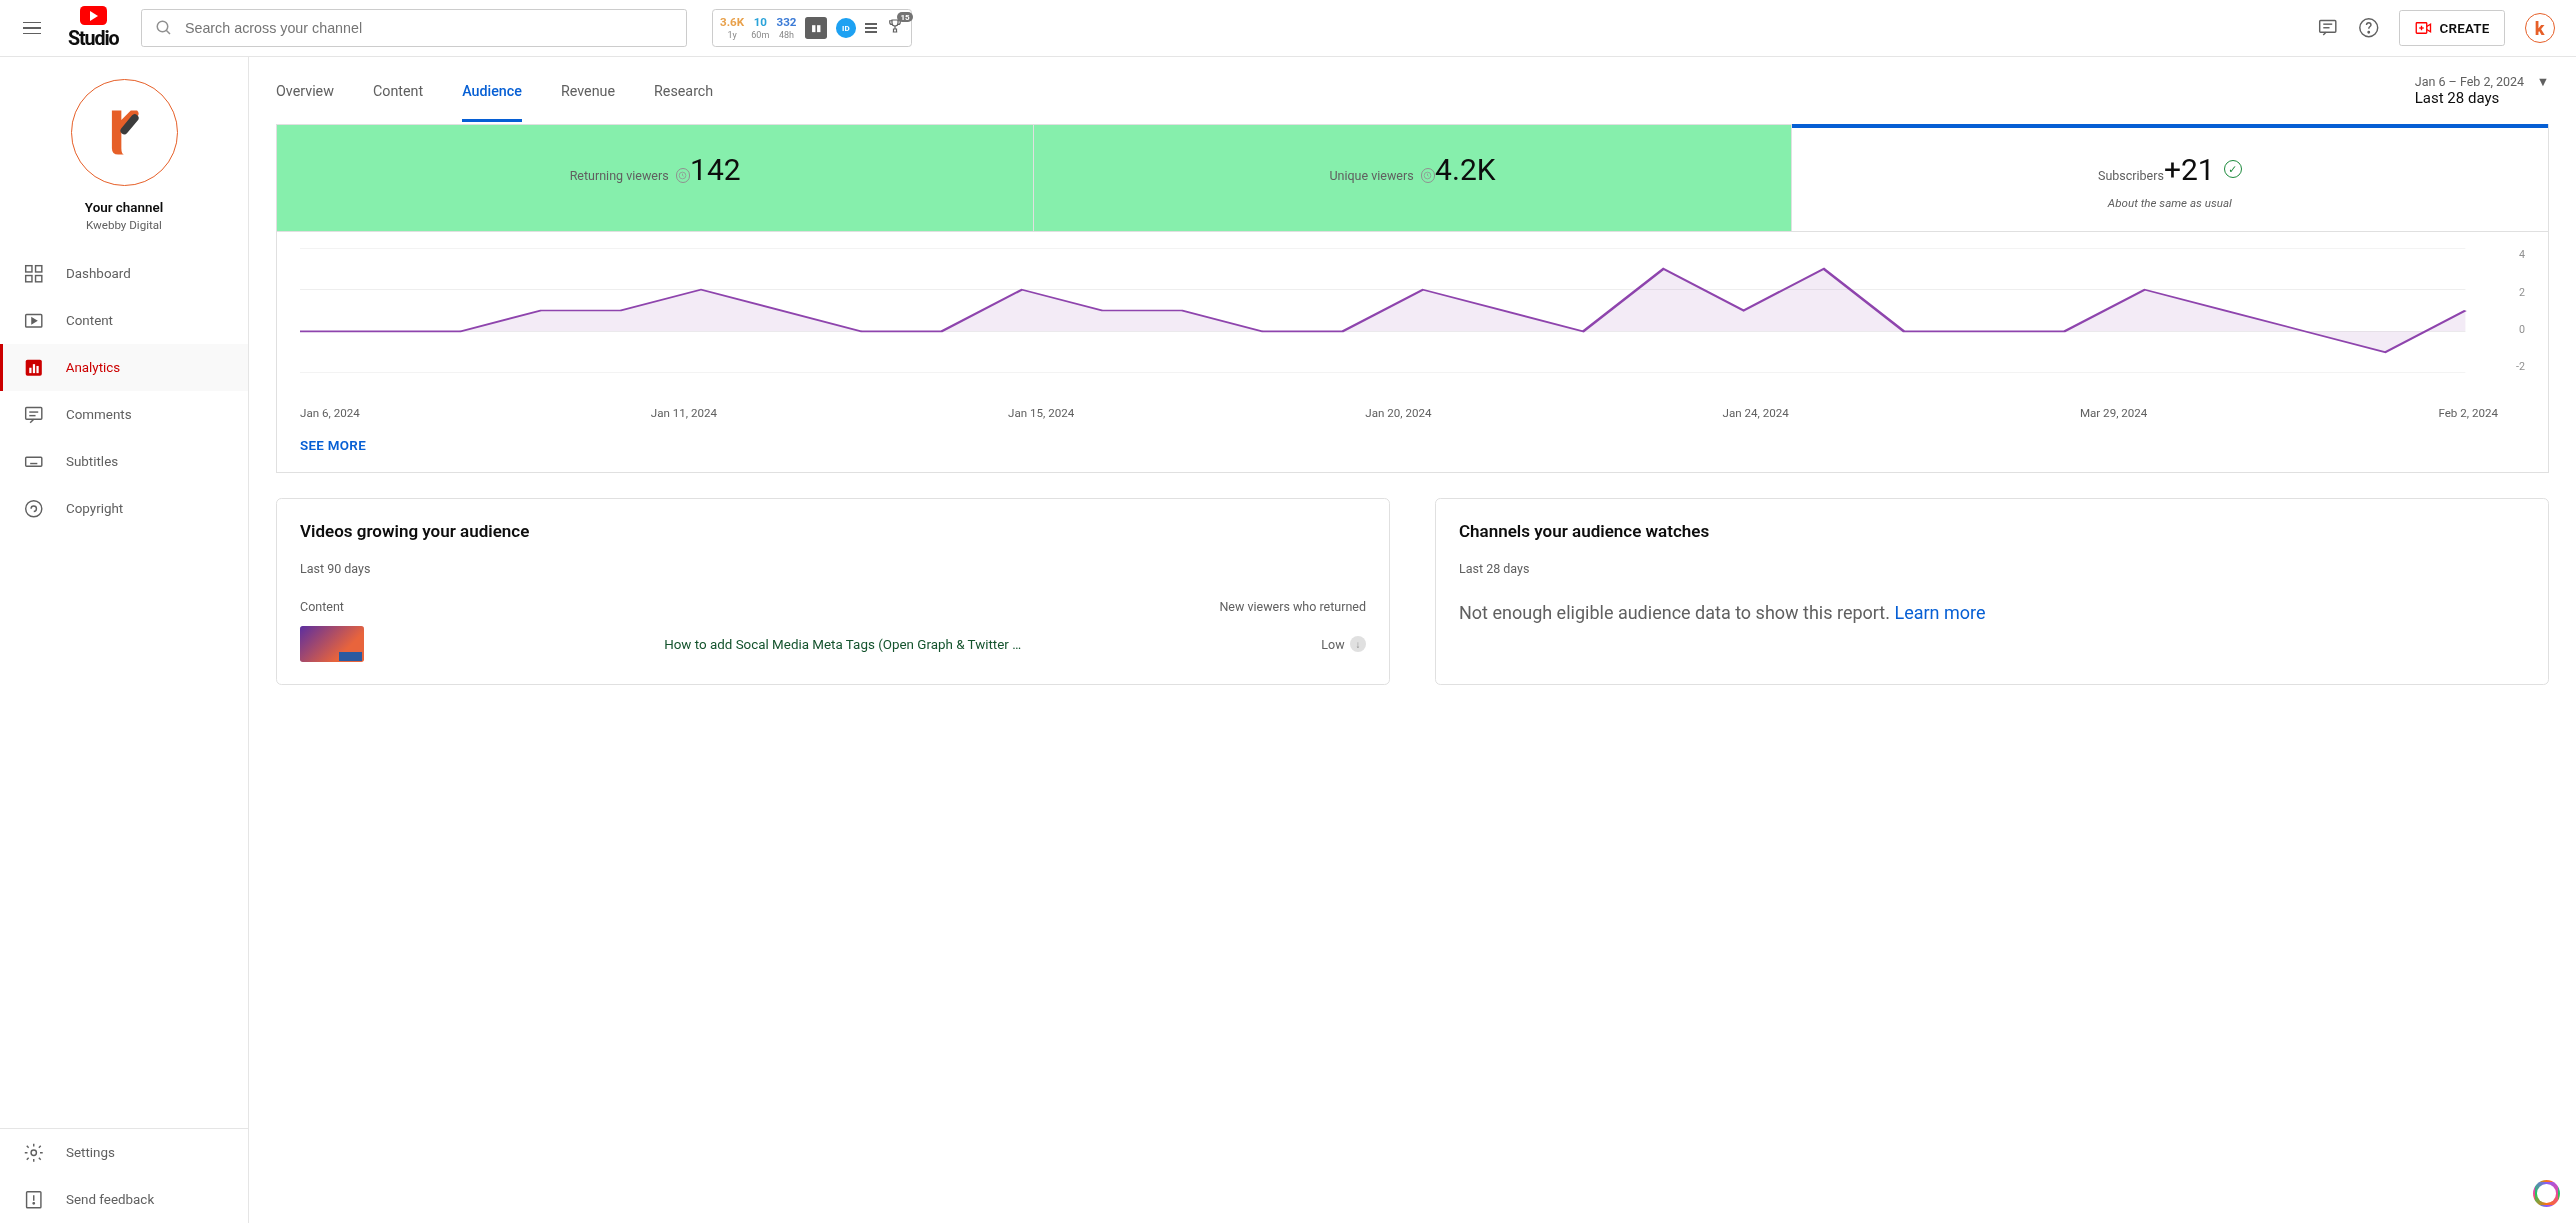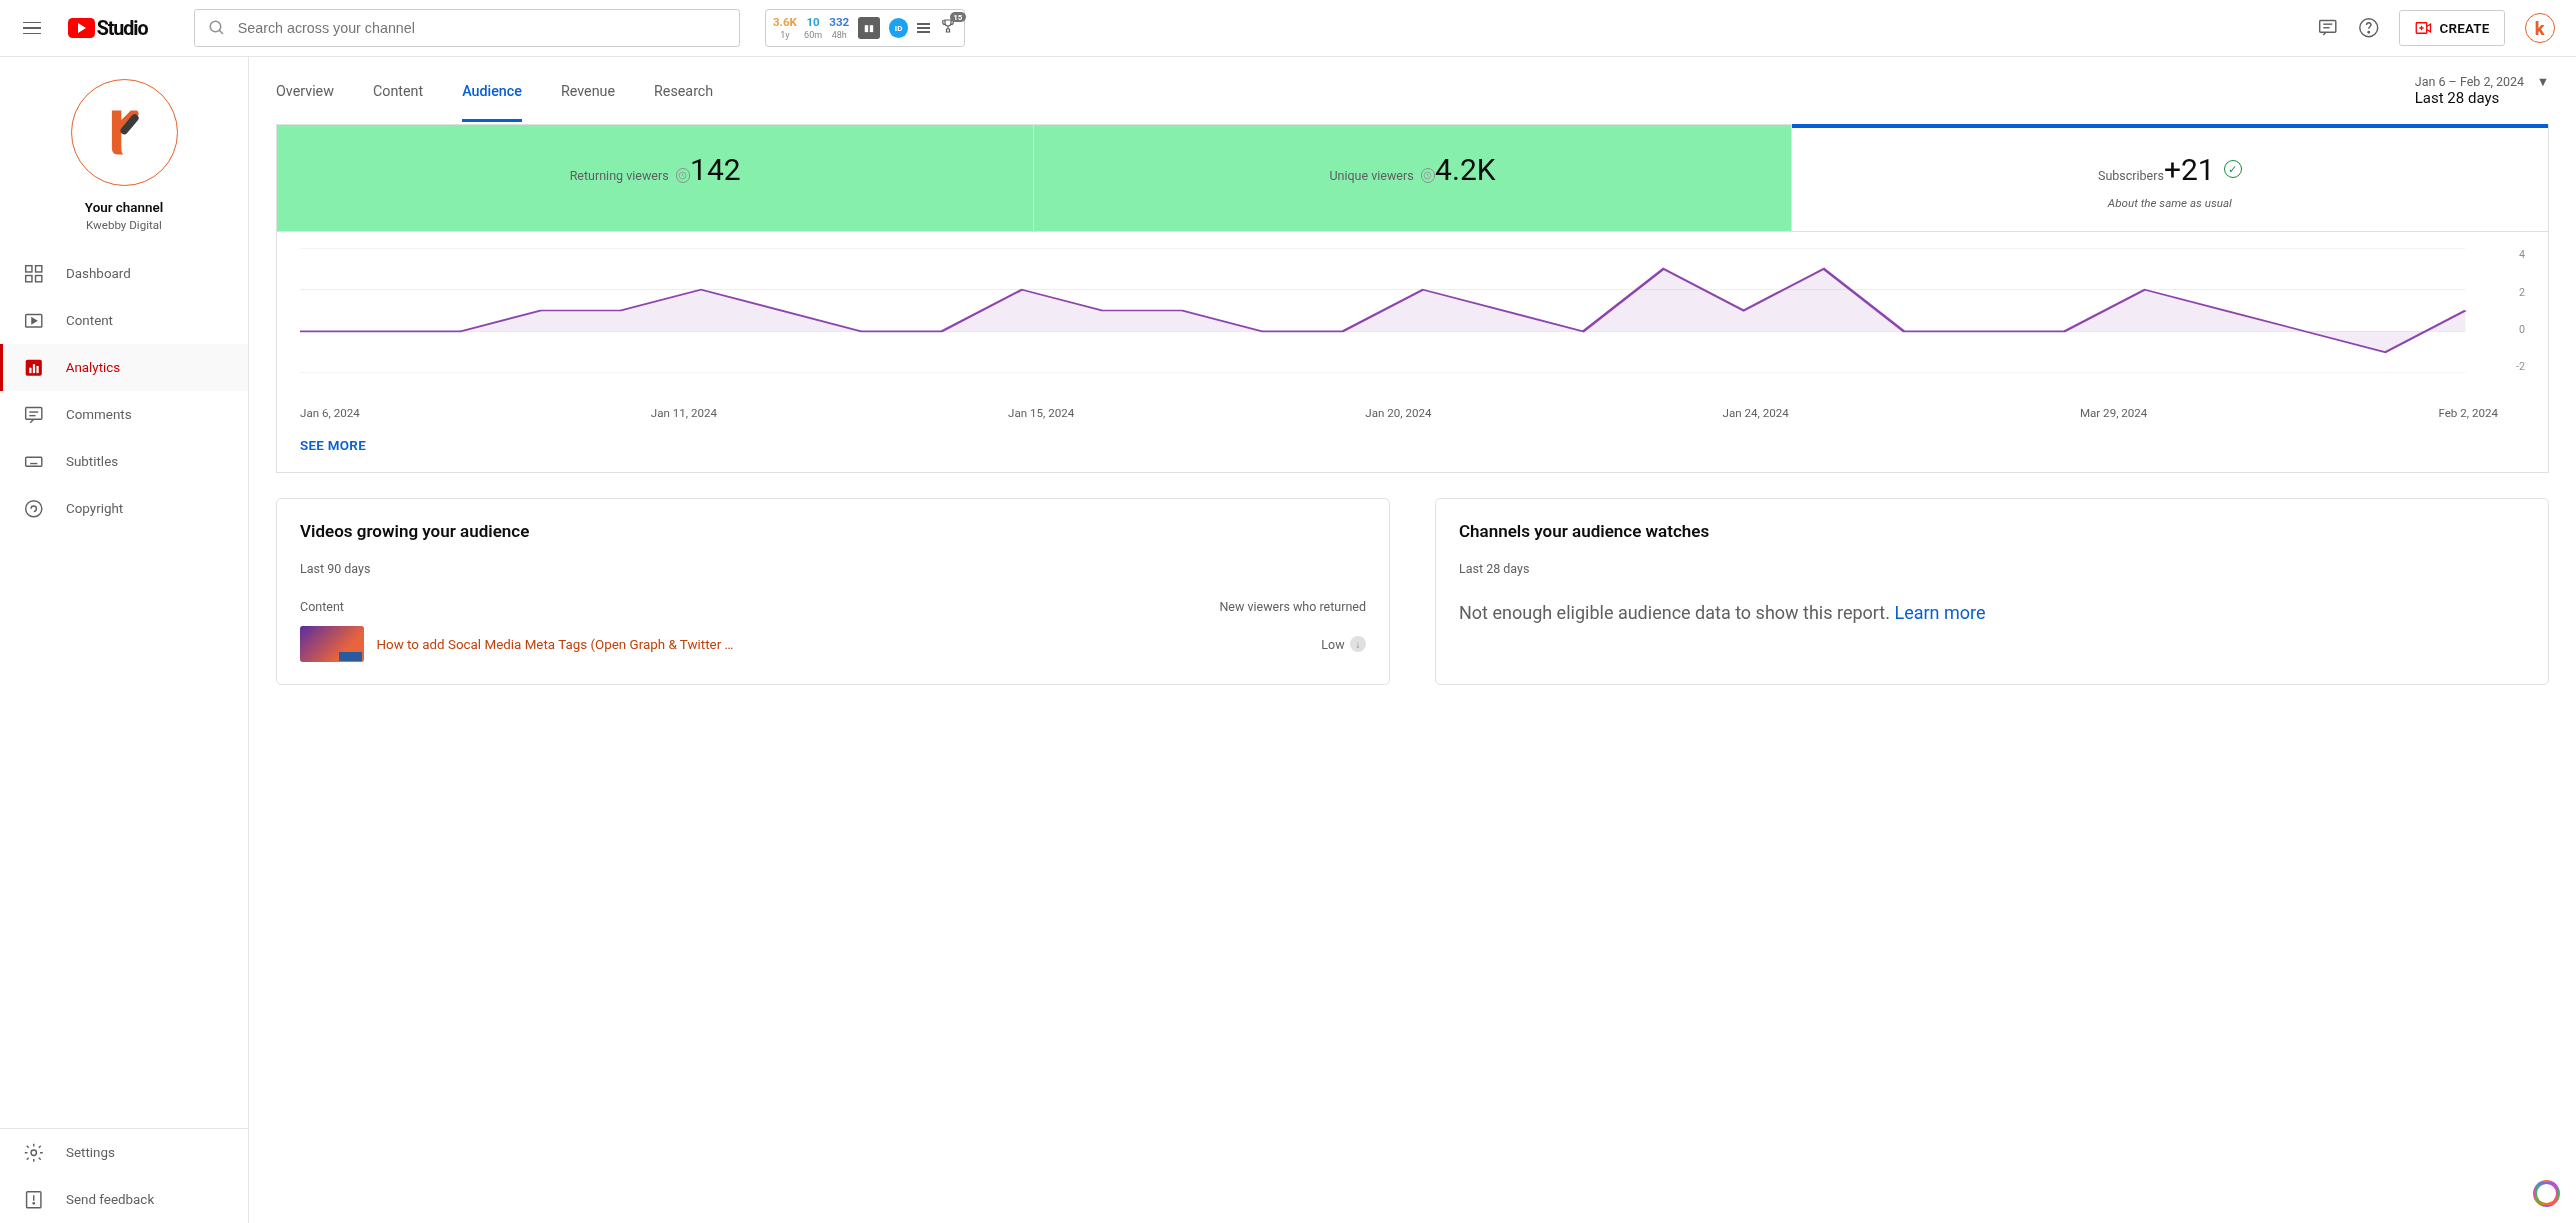--- a/index.html
+++ b/index.html
@@ -2,21 +2,21 @@
 <html style="font-size:14.3px"><head>
 <meta charset="utf-8">
 <style>
 * { box-sizing: border-box; margin: 0; padding: 0; }
 body { font-family: Roboto, Arial, sans-serif; background: #fff; color: #0d0d0d; font-size: 12.5px; }
 
 
 .header { display: flex; align-items: center; height: 57px; padding: 0 21.5px; border-bottom: 0.9px solid #e5e5e5; gap: 14.3px; }
 .hamburger { width: 21.5px; height: 21.5px; cursor: pointer; display: flex; flex-direction: column; justify-content: center; gap: 4.5px; padding: 0 1.8px; }
 .hamburger span { height: 1.3px; background: #606060; }
-.logo { display: flex; align-items: center; gap: 1.8px; margin-left: 10.7px; margin-right: 32px; }
+.logo { display: flex; align-items: center; gap: 1.8px; margin-left: 10.7px; margin-right: 8px; flex-direction: column; }
 .logo-yt { width: 27px; height: 19.7px; background: #ff0000; border-radius: 4.5px; display: flex; align-items: center; justify-content: center; }
 .logo-yt::before { content: ""; border-left: 8px solid #fff; border-top: 5.4px solid transparent; border-bottom: 5.4px solid transparent; margin-left: 1.8px; }
 .logo-text { font-size: 19.7px; font-weight: 700; letter-spacing: -1.1px; color: #0d0d0d; }
 
 .search-wrap { flex: 0 0 546px; position: relative; }
 .search-wrap input { width: 100%; height: 38px; border: 0.9px solid #ccc; border-radius: 2.7px; padding: 0 14.3px 0 43px; font-size: 14.3px; color: #606060; outline: none; }
 .search-icon { position: absolute; left: 14.3px; top: 9.8px; width: 18px; height: 18px; }
 
 .ext-box { display: flex; align-items: center; border: 0.9px solid #ccc; border-radius: 3.6px; height: 38px; padding: 0 7.2px; gap: 9px; margin-left: 10.7px; }
 .ext-stats { display: flex; gap: 7.2px; }
@@ -89,21 +89,21 @@
 
 
 .cards { display: flex; gap: 45px; margin-top: 25px; }
 .card { flex: 1; border: 0.9px solid #e0e0e0; border-radius: 5.4px; padding: 21.5px 23px; }
 .card h3 { font-size: 17px; font-weight: 600; }
 .card .period { font-size: 12.5px; color: #606060; margin-top: 20px; }
 .tbl-head { display: flex; justify-content: space-between; font-size: 12.5px; color: #606060; margin-top: 23px; margin-bottom: 12.5px; }
 .video-row { display: flex; align-items: center; gap: 12.5px; }
 .thumb { width: 64px; height: 36px; background: linear-gradient(135deg,#5b2ea0,#e8643c 70%); border-radius: 2.7px; position: relative; }
 .thumb::after { content:""; position:absolute; bottom:1.8px; right:1.8px; width:23px; height:9px; background:#2a5aa0;}
-.video-title { font-size: 13.4px; color: #c2410c; flex: 1; white-space: nowrap; overflow: hidden; text-overflow: ellipsis; }
+.video-title { font-size: 13.4px; color: #14532d; flex: 1; white-space: nowrap; overflow: hidden; text-overflow: ellipsis; text-align: center; }
 .v-stat { font-size: 12.5px; color: #606060; display: flex; align-items: center; gap: 5.4px; }
 .dl-ico { width: 16px; height: 16px; border-radius: 50%; background: #e0e0e0; display: flex; align-items: center; justify-content: center; color: #888; font-size: 9.8px; }
 .card-text { font-size: 18px; color: #606060; margin-top: 23px; line-height: 1.5; }
 .learn { color: #065fd4; cursor: pointer; }
 
 .float-ring { position: fixed; bottom: 16px; right: 16px; width: 27px; height: 27px; border-radius: 50%; border: 2.2px solid transparent; background: conic-gradient(#8b5cf6,#ec4899,#f97316,#22c55e,#8b5cf6); display:flex; align-items:center; justify-content:center;}
 .float-ring::before{content:""; position:absolute; inset:2.2px; background:#fff; border-radius:50%;}
 </style>
 </head>
 <body>

